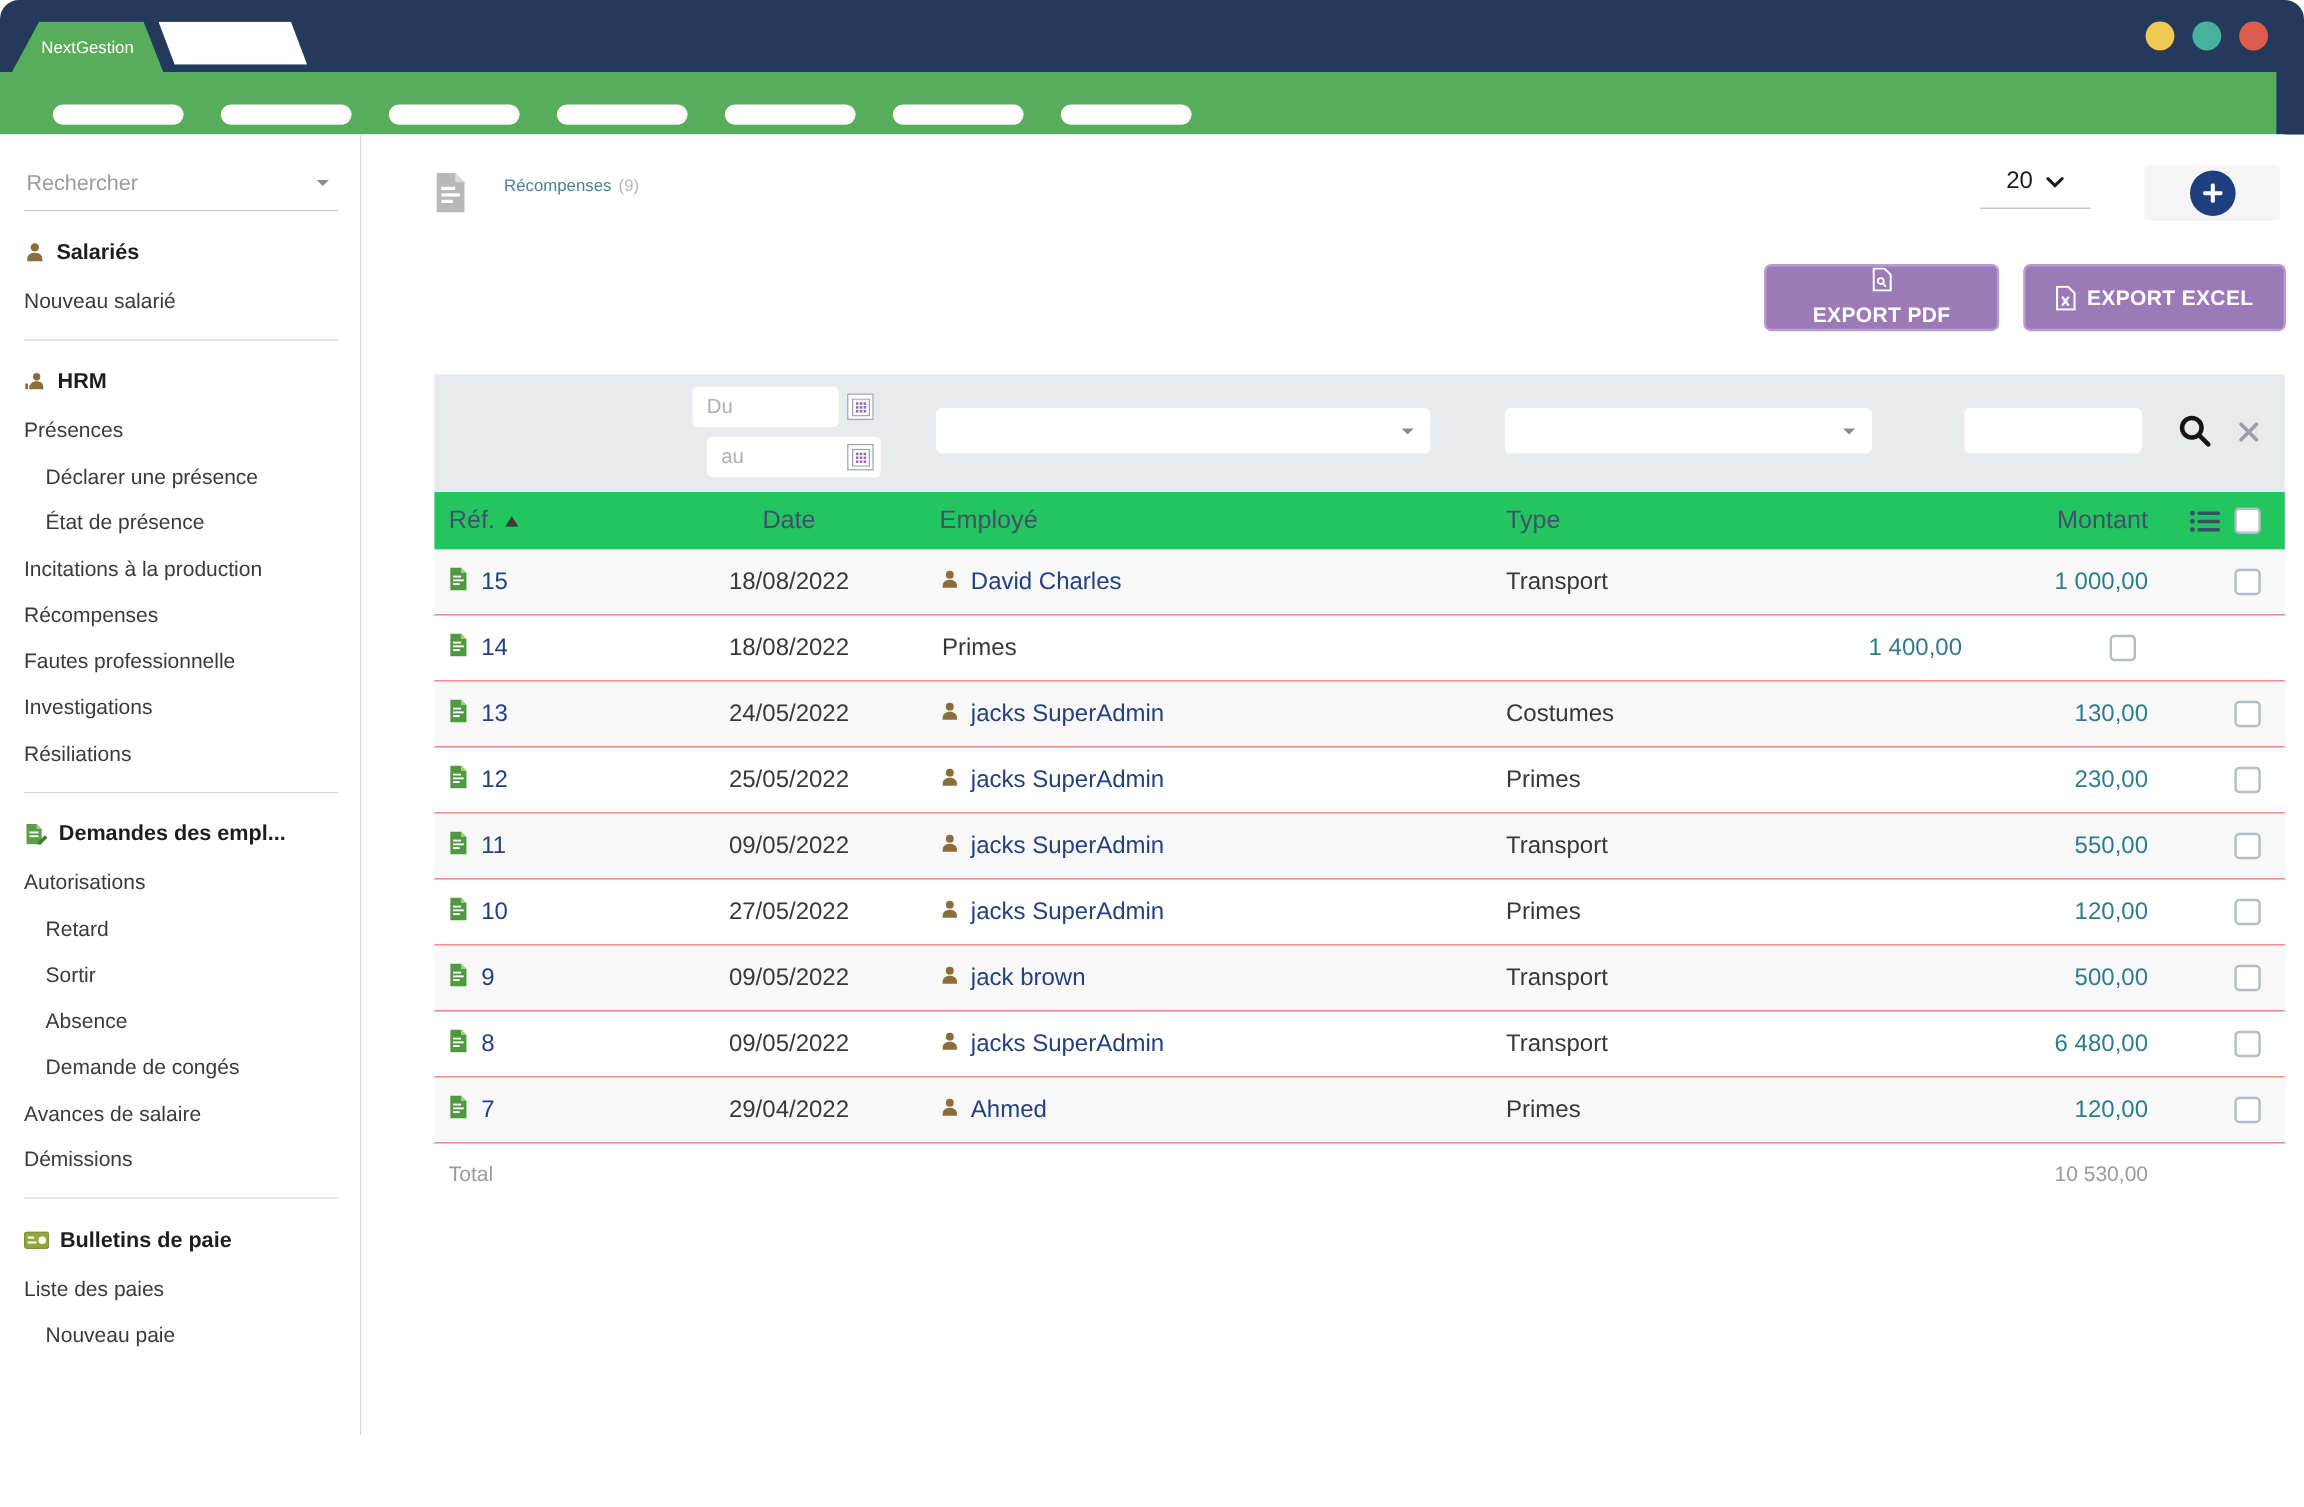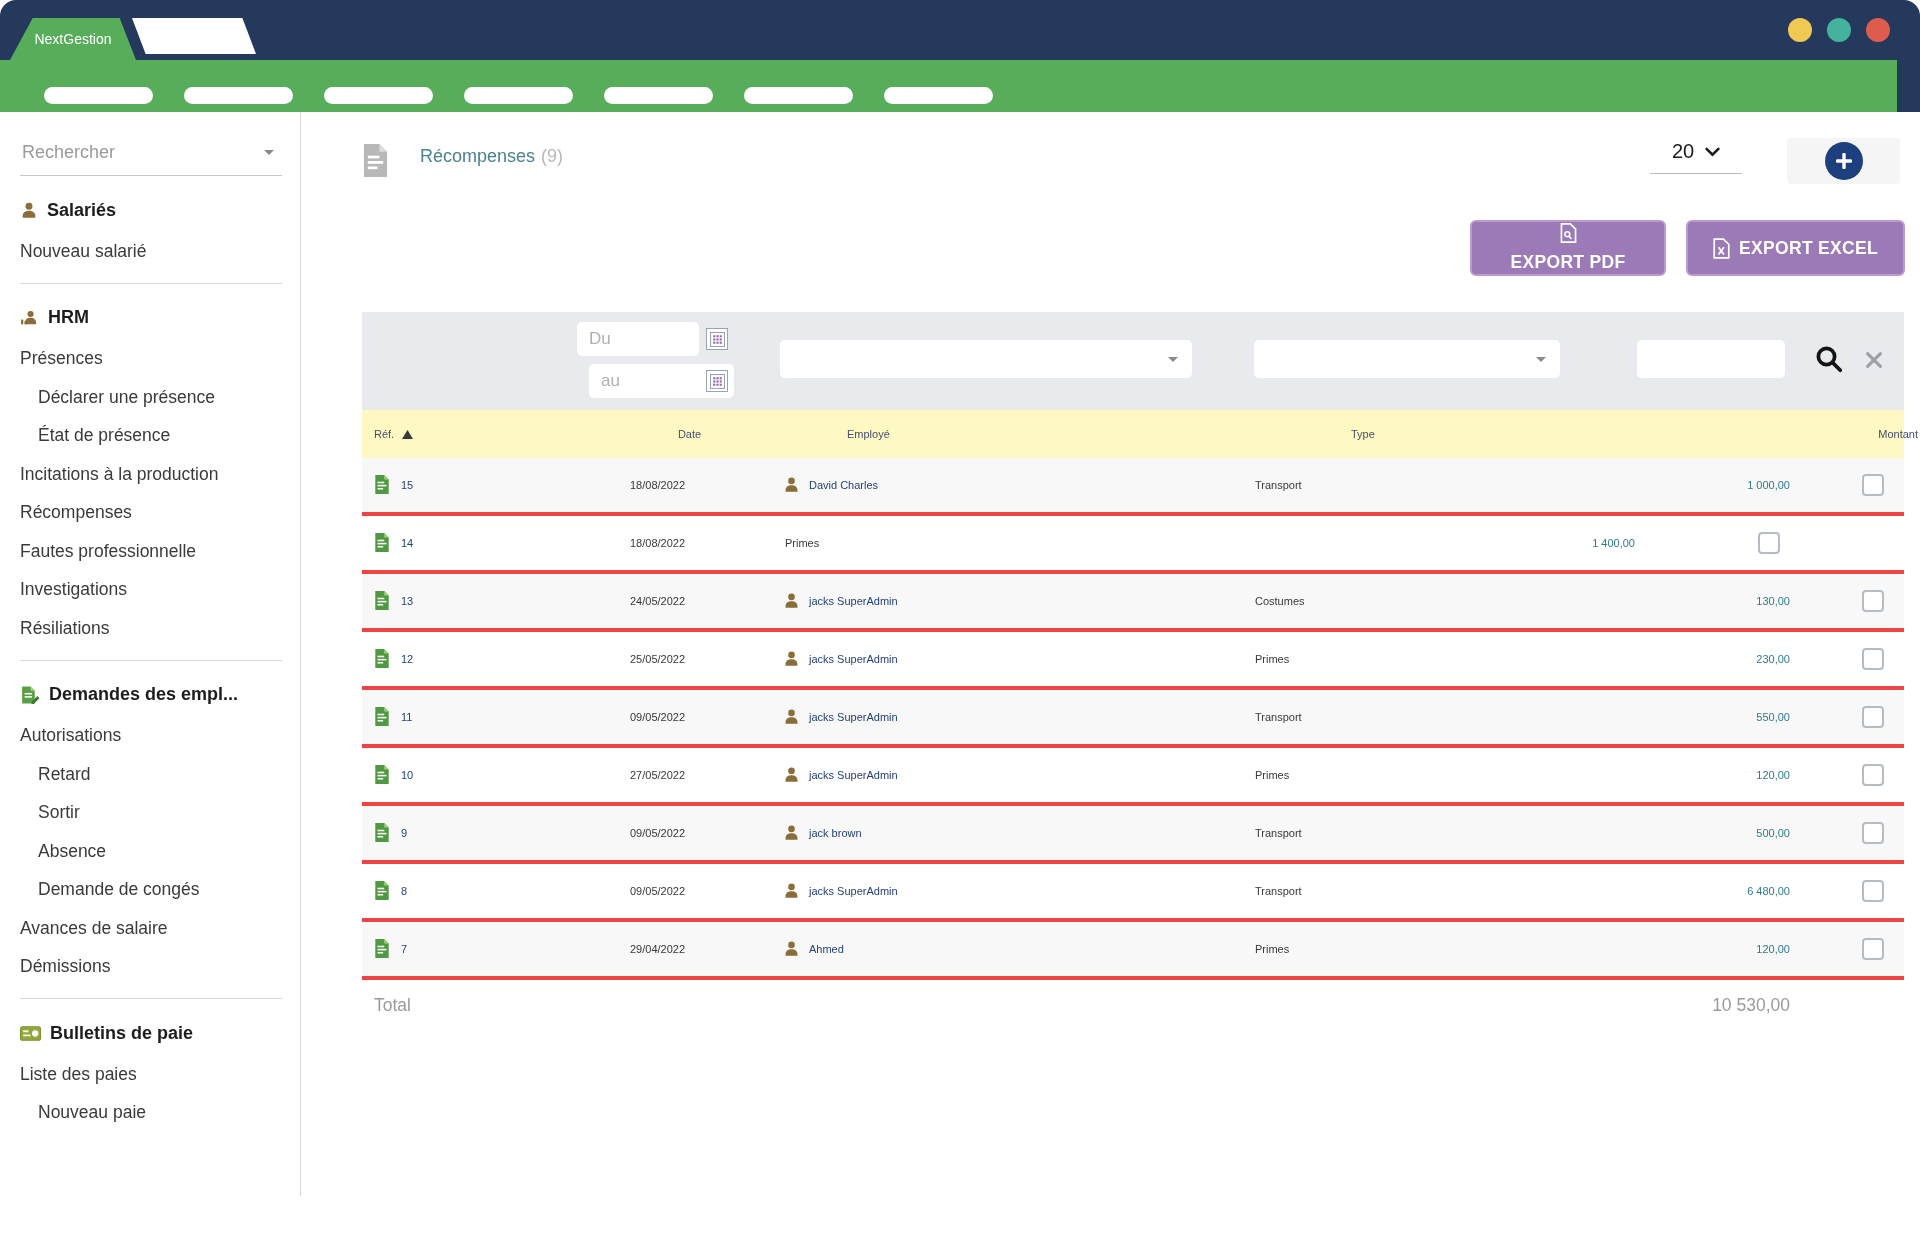--- a/index.html
+++ b/index.html
@@ -33,21 +33,21 @@
   .side-header{display:flex;align-items:center;gap:9px;font-weight:bold;font-size:18px;
            color:#1d1d1d;height:44px;margin-top:12px;cursor:pointer;}
   .side-icon{display:flex;align-items:center;}
   .side-item{font-size:17.5px;color:#3a3a3a;height:38.5px;display:flex;align-items:center;cursor:pointer;}
   .side-item.indent{padding-left:18px;}
   .side-divider{border-top:1px solid #d9d9d9;margin:12px 0 2px 0;}
 
   
   .main{position:absolute;left:302px;top:112px;width:1602px;height:1084px;background:#fff;}
   .title-icon{position:absolute;left:60px;top:31px;}
-  .page-title{position:absolute;left:118px;top:34px;font-size:18px;color:#4a8292;}
+  .page-title{position:absolute;left:118px;top:34px;font-size:14px;color:#4a8292;}
   .page-title .cnt{color:#b7b7b7;margin-left:6px;}
   .page-size{position:absolute;left:1348px;top:28px;width:92px;display:flex;align-items:center;
            justify-content:center;gap:11px;font-size:20px;color:#1c1c1c;
            border-bottom:1px solid #b9b9b9;padding-bottom:10px;cursor:pointer;}
   .add-wrap{position:absolute;left:1485px;top:26px;width:113px;height:46px;background:#f5f5f5;
            border-radius:4px;display:flex;align-items:center;justify-content:center;}
   .add-btn{width:38px;height:38px;border-radius:50%;background:#1e3f7d;border:none;display:flex;
            align-items:center;justify-content:center;cursor:pointer;padding:0;}
 
   .btn-export{position:absolute;top:108px;height:56px;background:#9c7ab8;border:2px solid #b99bd1;
@@ -72,29 +72,29 @@
   .f-select{position:absolute;top:28px;height:38px;background:#fff;border-radius:5px;
            display:flex;align-items:center;justify-content:flex-end;padding-right:14px;cursor:pointer;}
   .sel1{left:418px;width:398px;} .sel2{left:892px;width:292px;}
   .txt{left:1275px;top:28px;width:148px;height:38px;}
   .icon-btn{position:absolute;background:none;border:none;padding:0;cursor:pointer;
            display:flex;align-items:center;justify-content:center;}
   .search-btn{left:1450px;top:30px;width:34px;height:34px;}
   .clear-btn{left:1498px;top:34px;width:28px;height:28px;}
 
   .tgrid{display:grid;grid-template-columns:203px 210px 470px 400px 155px 104px;align-items:center;}
-  .header-row{background:#fef9c3;height:48px;color:#454f70;font-size:11px;gap:32px;}
+  .header-row{background:#22c55e;height:48px;color:#454f70;font-size:21px;}
   .h-ref{display:flex;align-items:center;gap:8px;padding-left:12px;cursor:pointer;}
   .h-date{text-align:center;padding-right:25px;cursor:pointer;}
   .h-emp{padding-left:8px;cursor:pointer;}
   .h-type{padding-left:10px;cursor:pointer;}
   .h-amt{text-align:right;padding-right:10px;cursor:pointer;}
   .h-ctl{display:flex;align-items:center;justify-content:flex-end;gap:12px;padding-right:20px;}
 
-  .t-row{height:54px;border-bottom:4px solid #ef4444;background:#fff;font-size:11px;color:#383838;}
+  .t-row{height:54px;border-bottom:1px solid #ef4444;background:#fff;font-size:20px;color:#383838;}
   .t-row.alt{background:#f8f8f8;}
   .cell-ref{display:flex;align-items:center;gap:11px;padding-left:12px;}
   .cell-ref a,.cell-emp a{color:#24417d;text-decoration:none;cursor:pointer;}
   .cell-date{text-align:center;padding-right:25px;}
   .cell-emp{display:flex;align-items:center;gap:9px;padding-left:8px;}
   .cell-type{padding-left:10px;}
   .cell-amt{text-align:right;padding-right:10px;color:#2e7b8d;}
   .cell-ctl{display:flex;justify-content:flex-end;padding-right:20px;}
   .cbx{width:22px;height:22px;border:2px solid #b6bcc3;border-radius:4px;background:#fff;
        box-sizing:border-box;cursor:pointer;}

